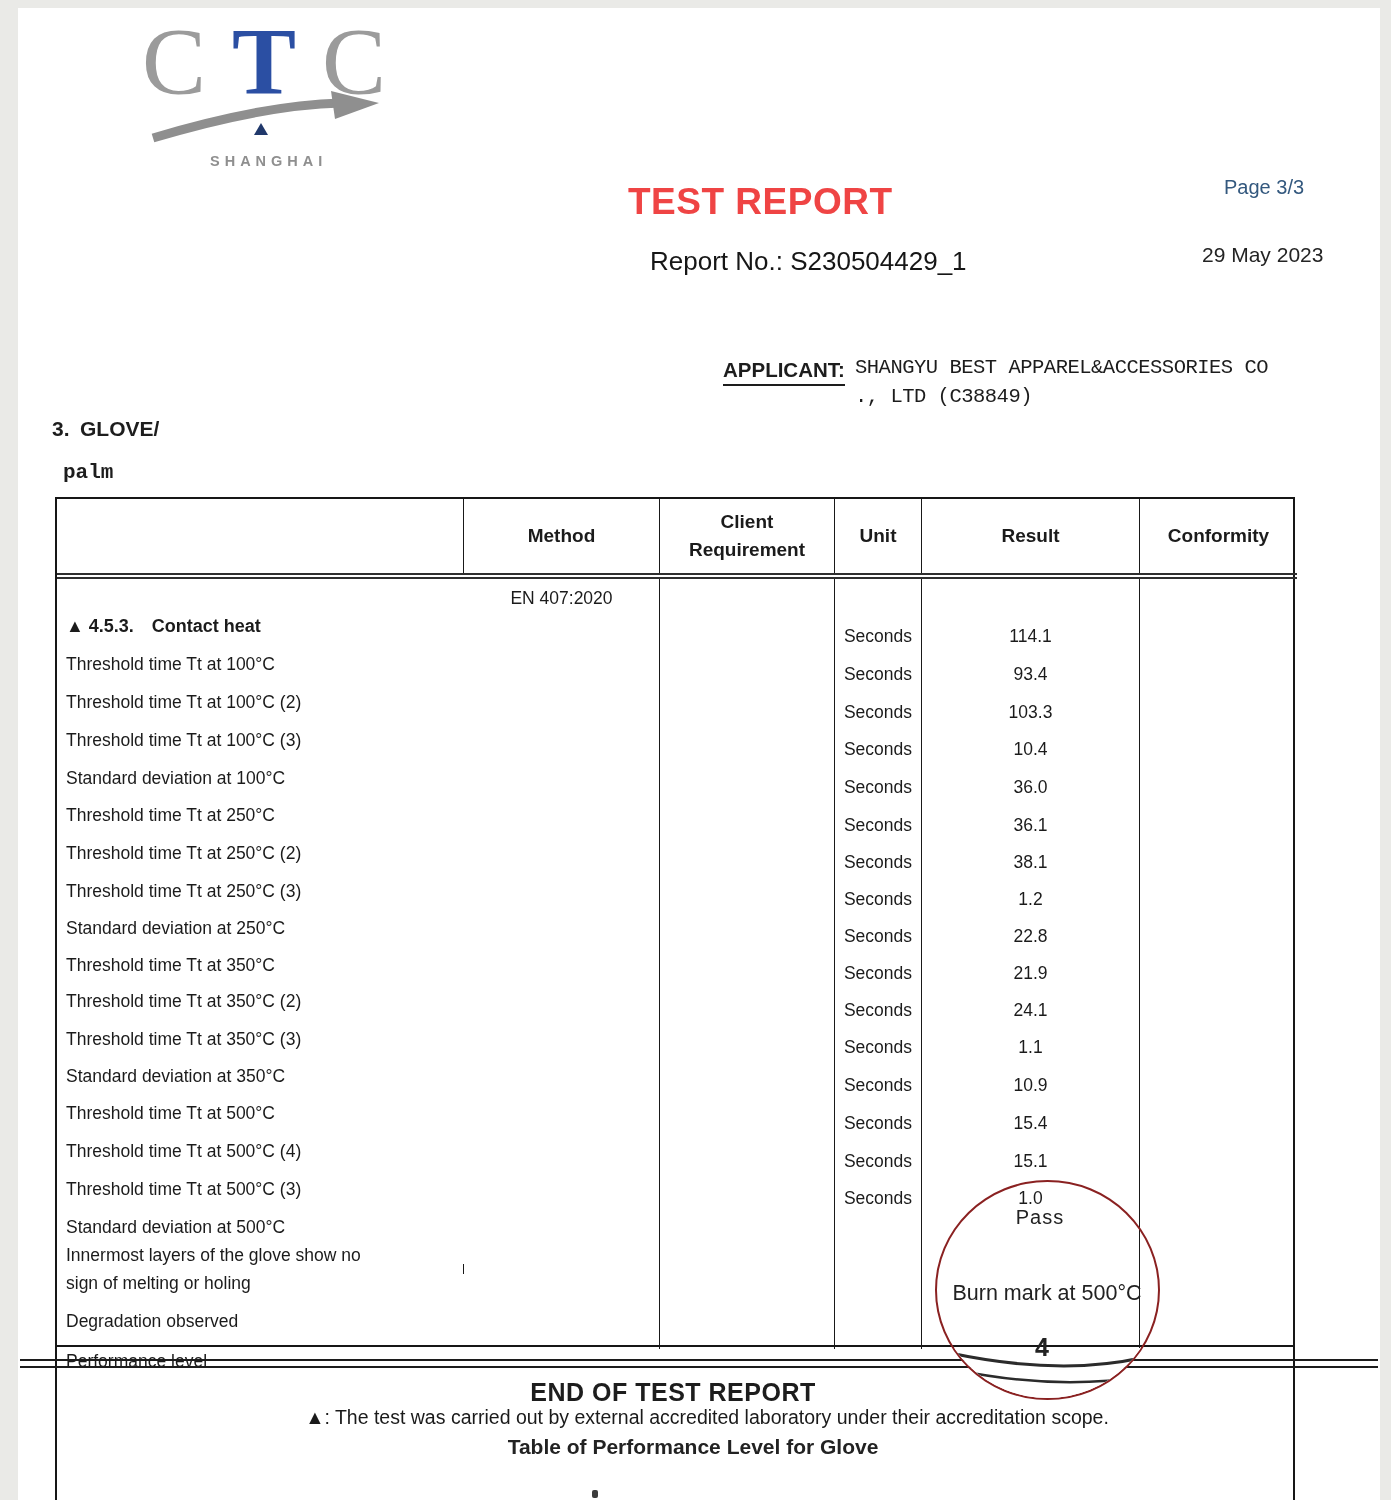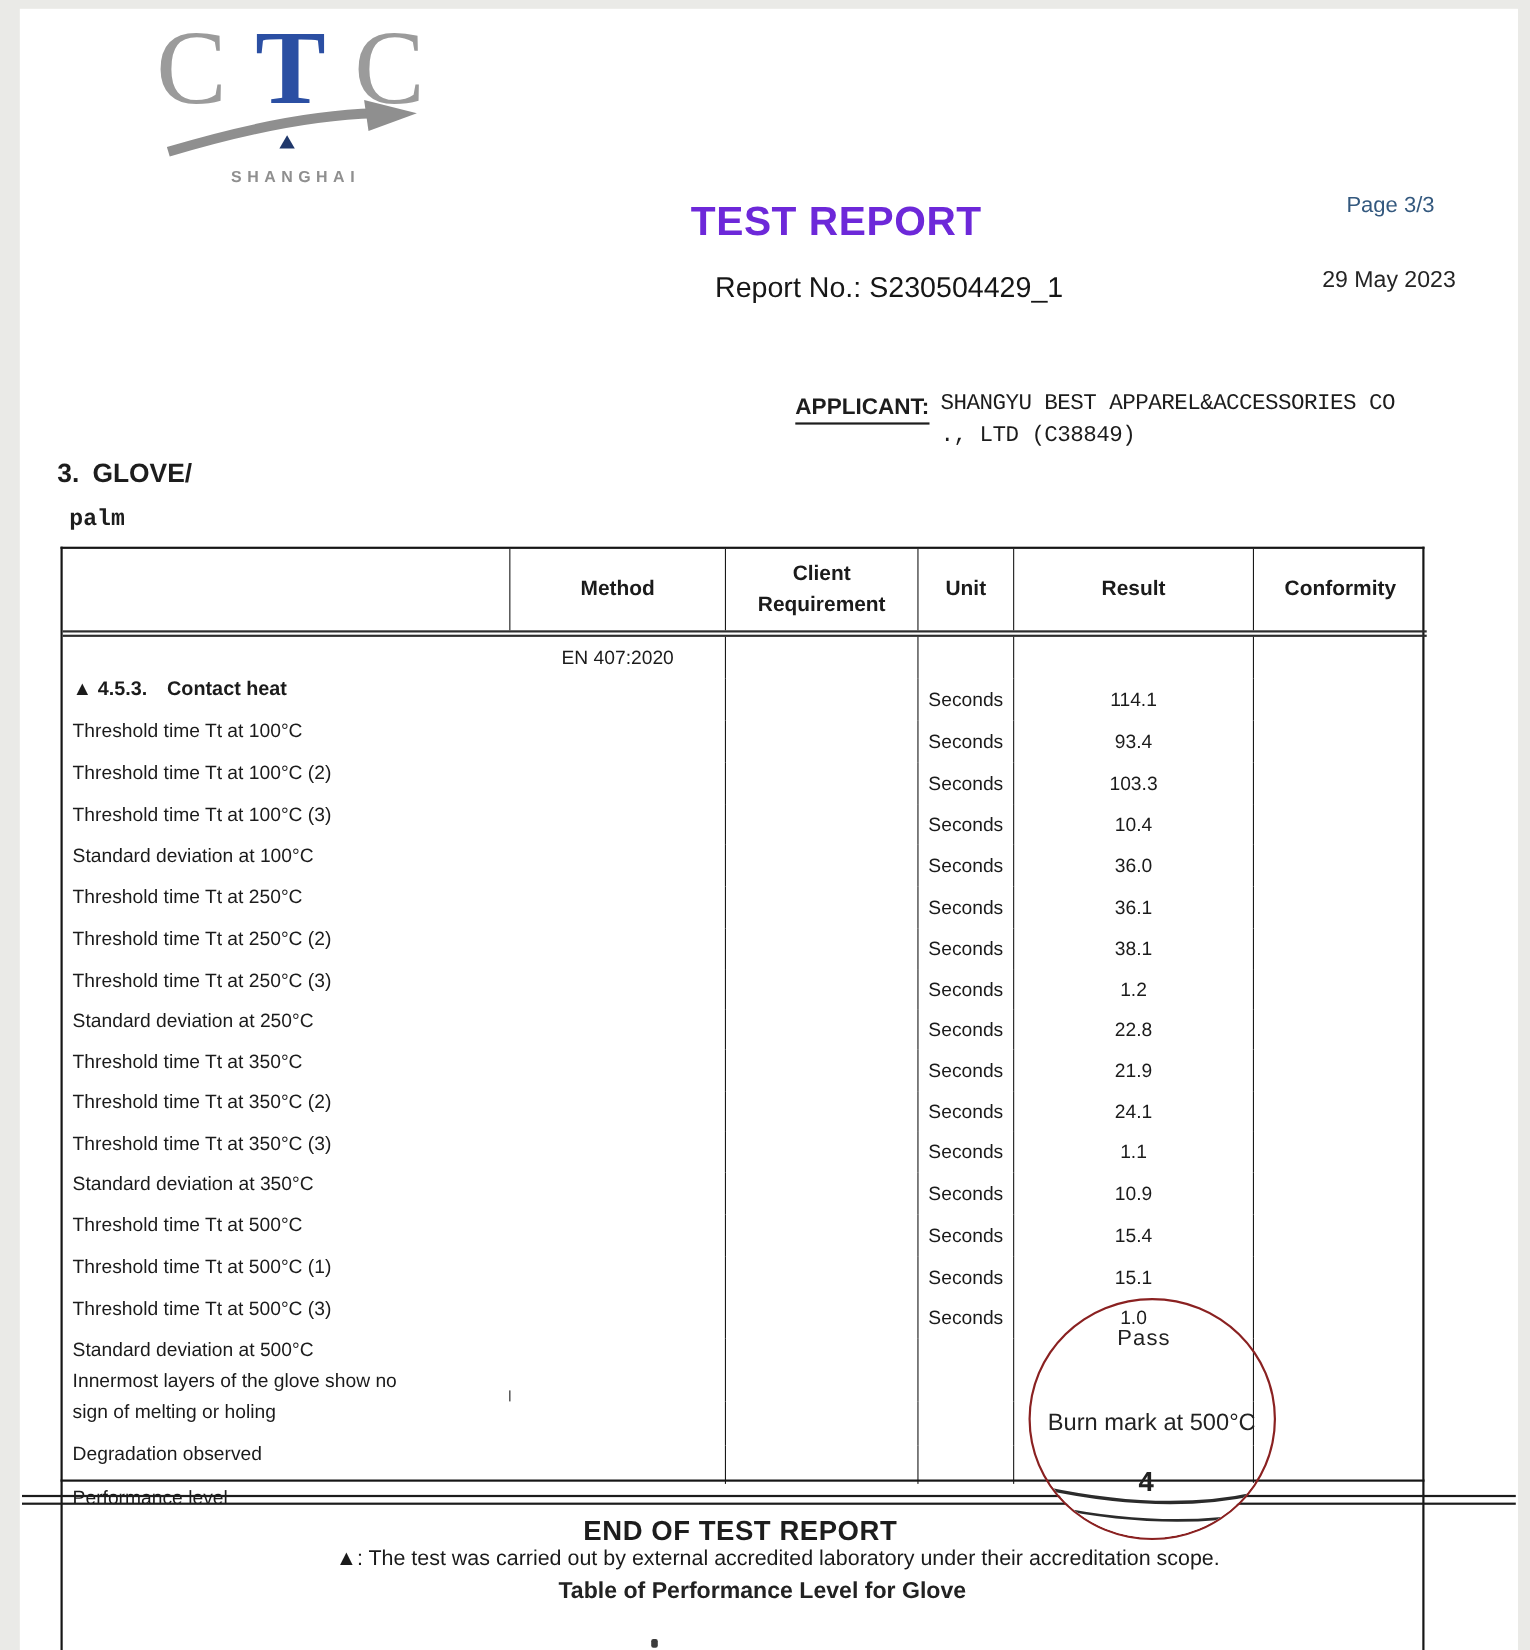--- a/index.html
+++ b/index.html
@@ -21,32 +21,32 @@
   
   .logo-letters { left:142px; top:14px; display:flex; gap:26px;
     font-family:"Liberation Serif", serif; font-size:96px; line-height:1; color:#9b9b9b; }
   .logo-letters .t { color:#2b4fa3; font-weight:700; }
   .logo-city { left:210px; top:153px; font-size:14.5px; font-weight:700;
     letter-spacing:5px; color:#8f8f8f; }
   .logo-tri { left:254px; top:123px; width:0; height:0;
     border-left:7px solid transparent; border-right:7px solid transparent;
     border-bottom:12px solid #20386b; }
 
-  .doc-title { left:628px; top:181px; font-size:37px; font-weight:700; letter-spacing:0.5px; color:#6d28d9; }
+  .doc-title { left:628px; top:181px; font-size:37px; font-weight:700; letter-spacing:0.5px; color:#ef4444; }
   .report-no { left:650px; top:246px; font-size:26px; color:#161616; }
   .page-num { left:1224px; top:176px; font-size:20px; color:#33587e; }
   .doc-date { left:1202px; top:243px; font-size:21px; color:#242424; }
 
   .applicant-label { left:723px; top:358px; font-size:20.5px; font-weight:700;
     border-bottom:2px solid #1d1d1d; padding-bottom:2px; }
   .applicant-val { font-family:"Liberation Mono", monospace; font-size:20.5px; color:#1c1c1c; letter-spacing:-0.5px; }
   .appl1 { left:855px; top:356px; }
   .appl2 { left:855px; top:385px; }
 
-  .section-h { left:52px; top:417px; font-size:24px; font-weight:700; }
+  .section-h { left:52px; top:417px; font-size:21px; font-weight:700; }
   .section-sub { left:63px; top:461px; font-size:21px; font-weight:700;
     font-family:"Liberation Mono", monospace; }
 
   
   .table { left:55px; top:497px; width:1240px; height:1096px;
     border:2px solid #161616; border-bottom:none;
     display:grid;
     grid-template-columns:407px 196px 175px 87px 218px 157px;
     position:absolute; }
   .td, .th { border-right:1.6px solid #191919; display:flex;
@@ -198,21 +198,21 @@
     <div class="td c3"></div>
     <div class="td c4">Seconds</div>
     <div class="td c5">1.1</div>
     <div class="td c6"></div>
     <div class="td c1">Threshold time Tt at 500°C</div>
     <div class="td c2"></div>
     <div class="td c3"></div>
     <div class="td c4">Seconds</div>
     <div class="td c5">10.9</div>
     <div class="td c6"></div>
-    <div class="td c1">Threshold time Tt at 500°C (1)</div>
+    <div class="td c1">Threshold time Tt at 500°C (4)</div>
     <div class="td c2"></div>
     <div class="td c3"></div>
     <div class="td c4">Seconds</div>
     <div class="td c5">15.4</div>
     <div class="td c6"></div>
     <div class="td c1">Threshold time Tt at 500°C (3)</div>
     <div class="td c2"></div>
     <div class="td c3"></div>
     <div class="td c4">Seconds</div>
     <div class="td c5">15.1</div>

